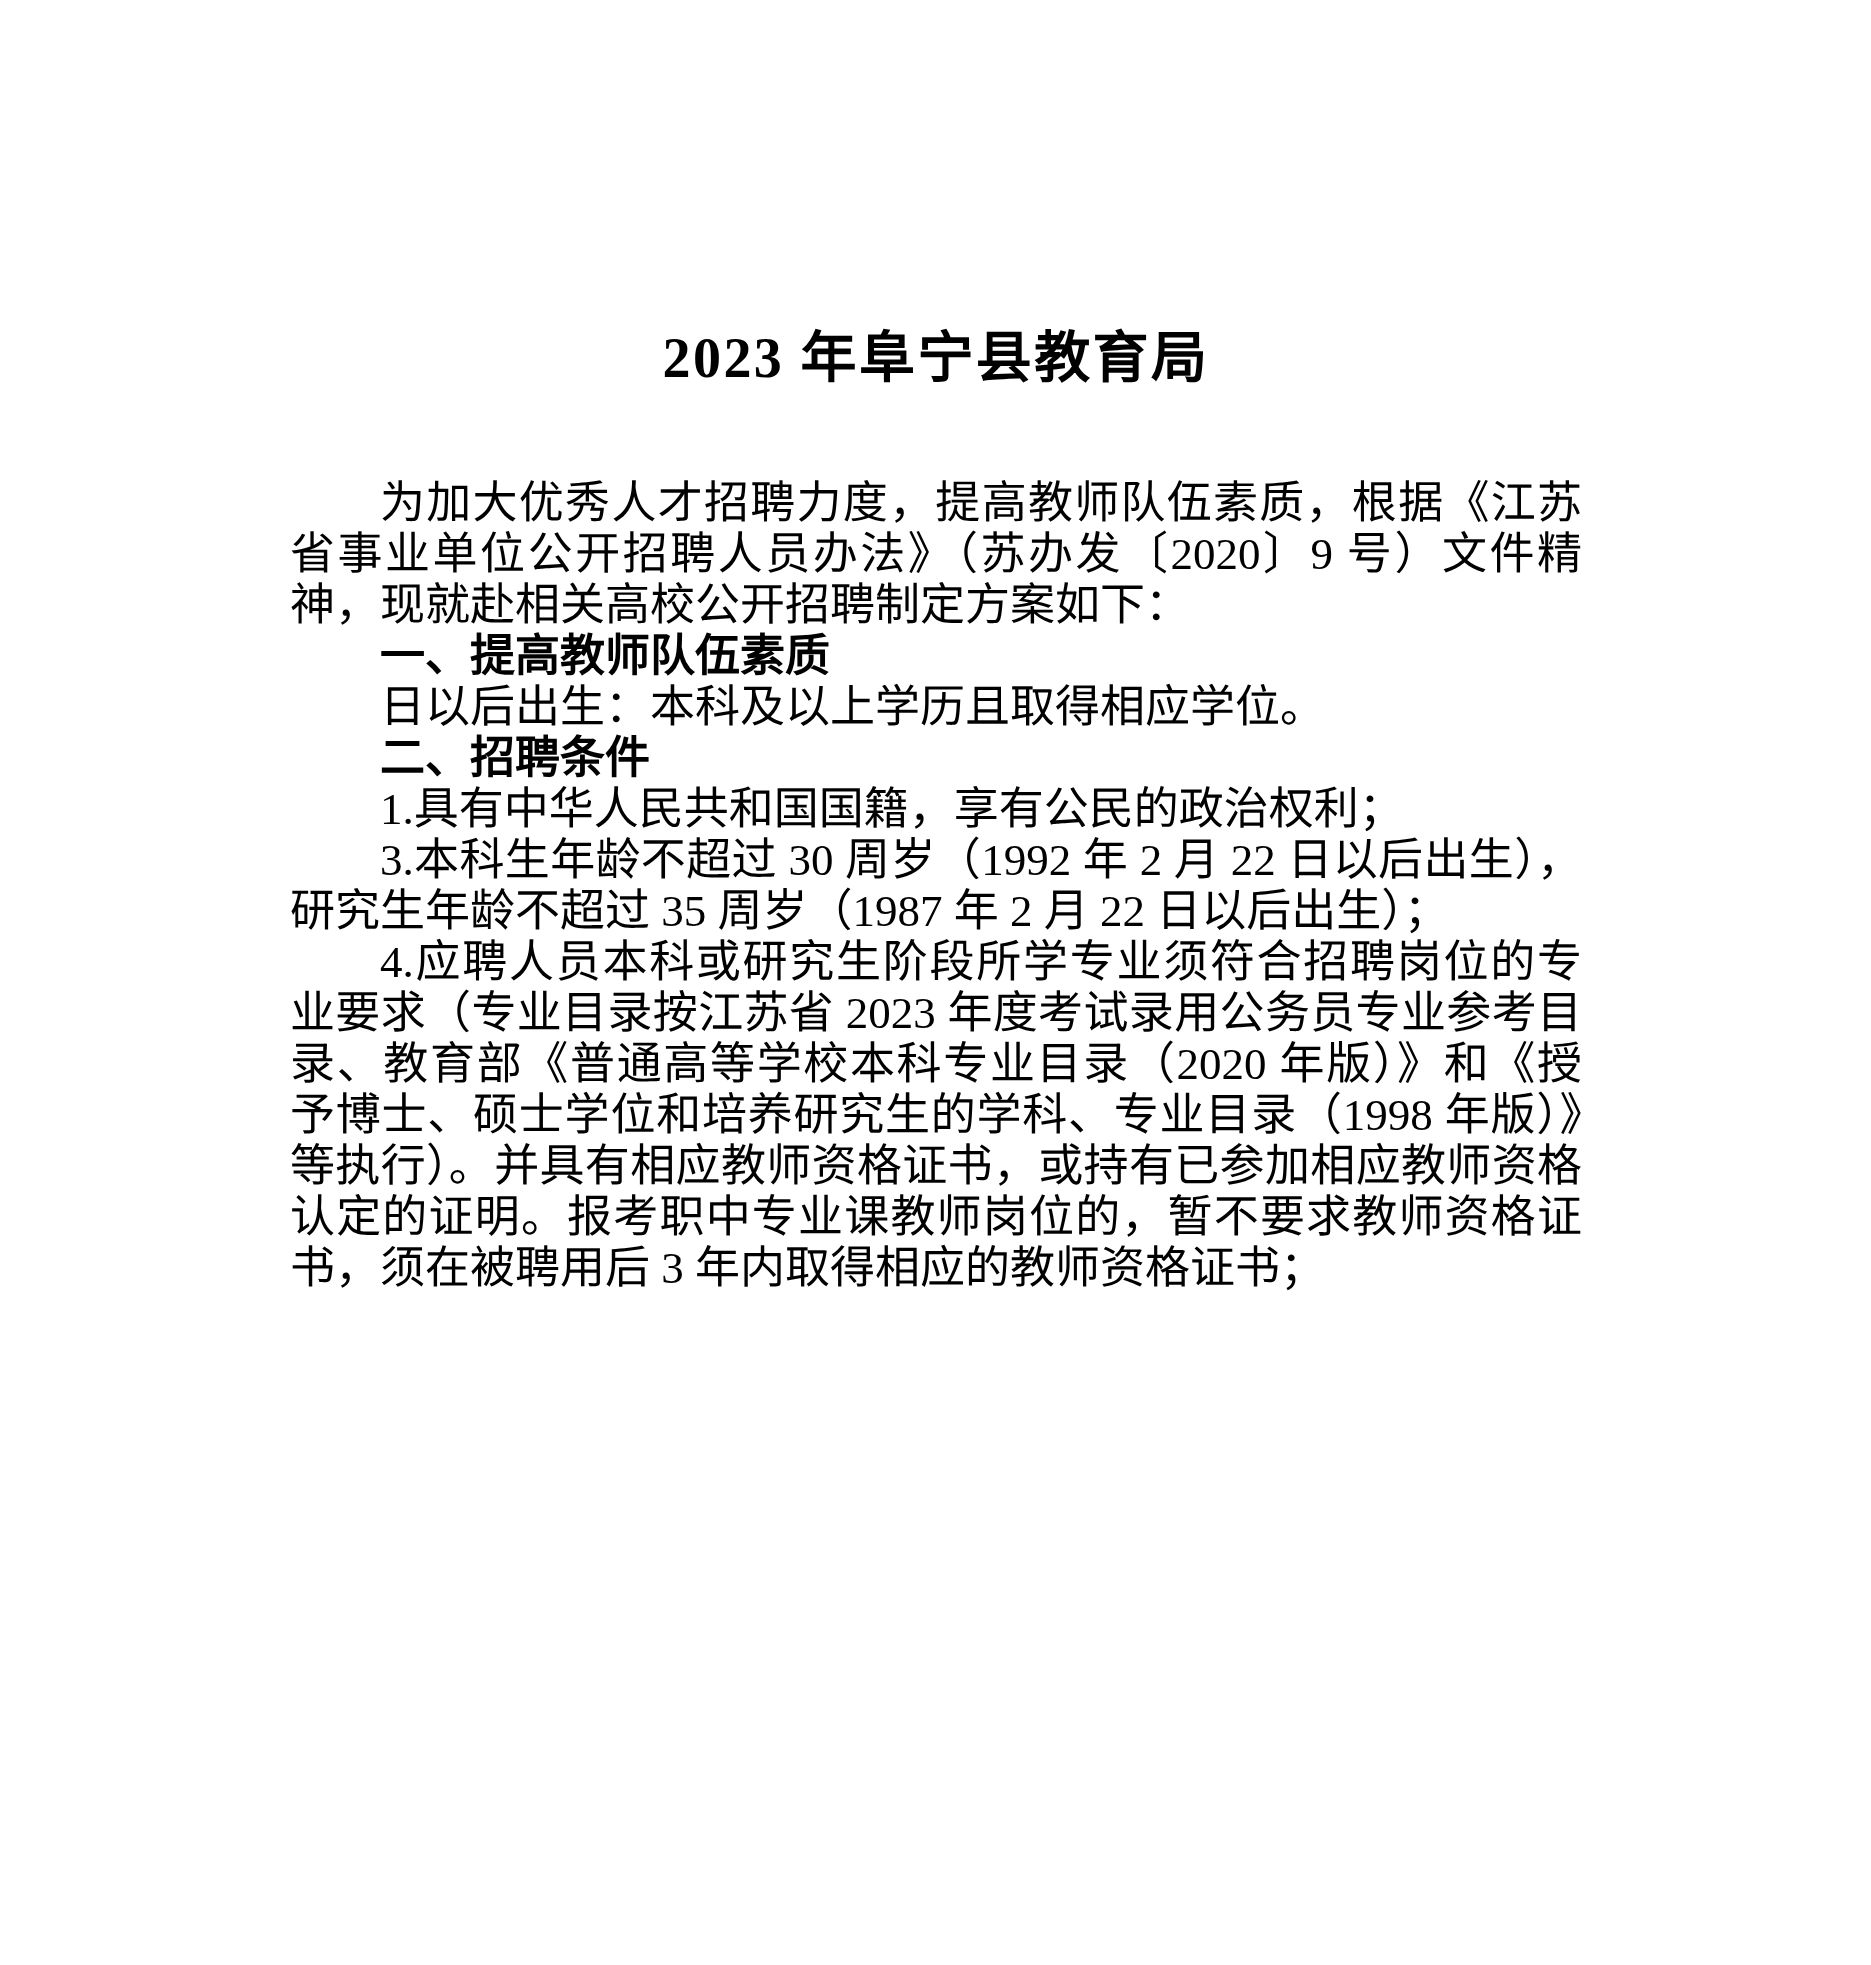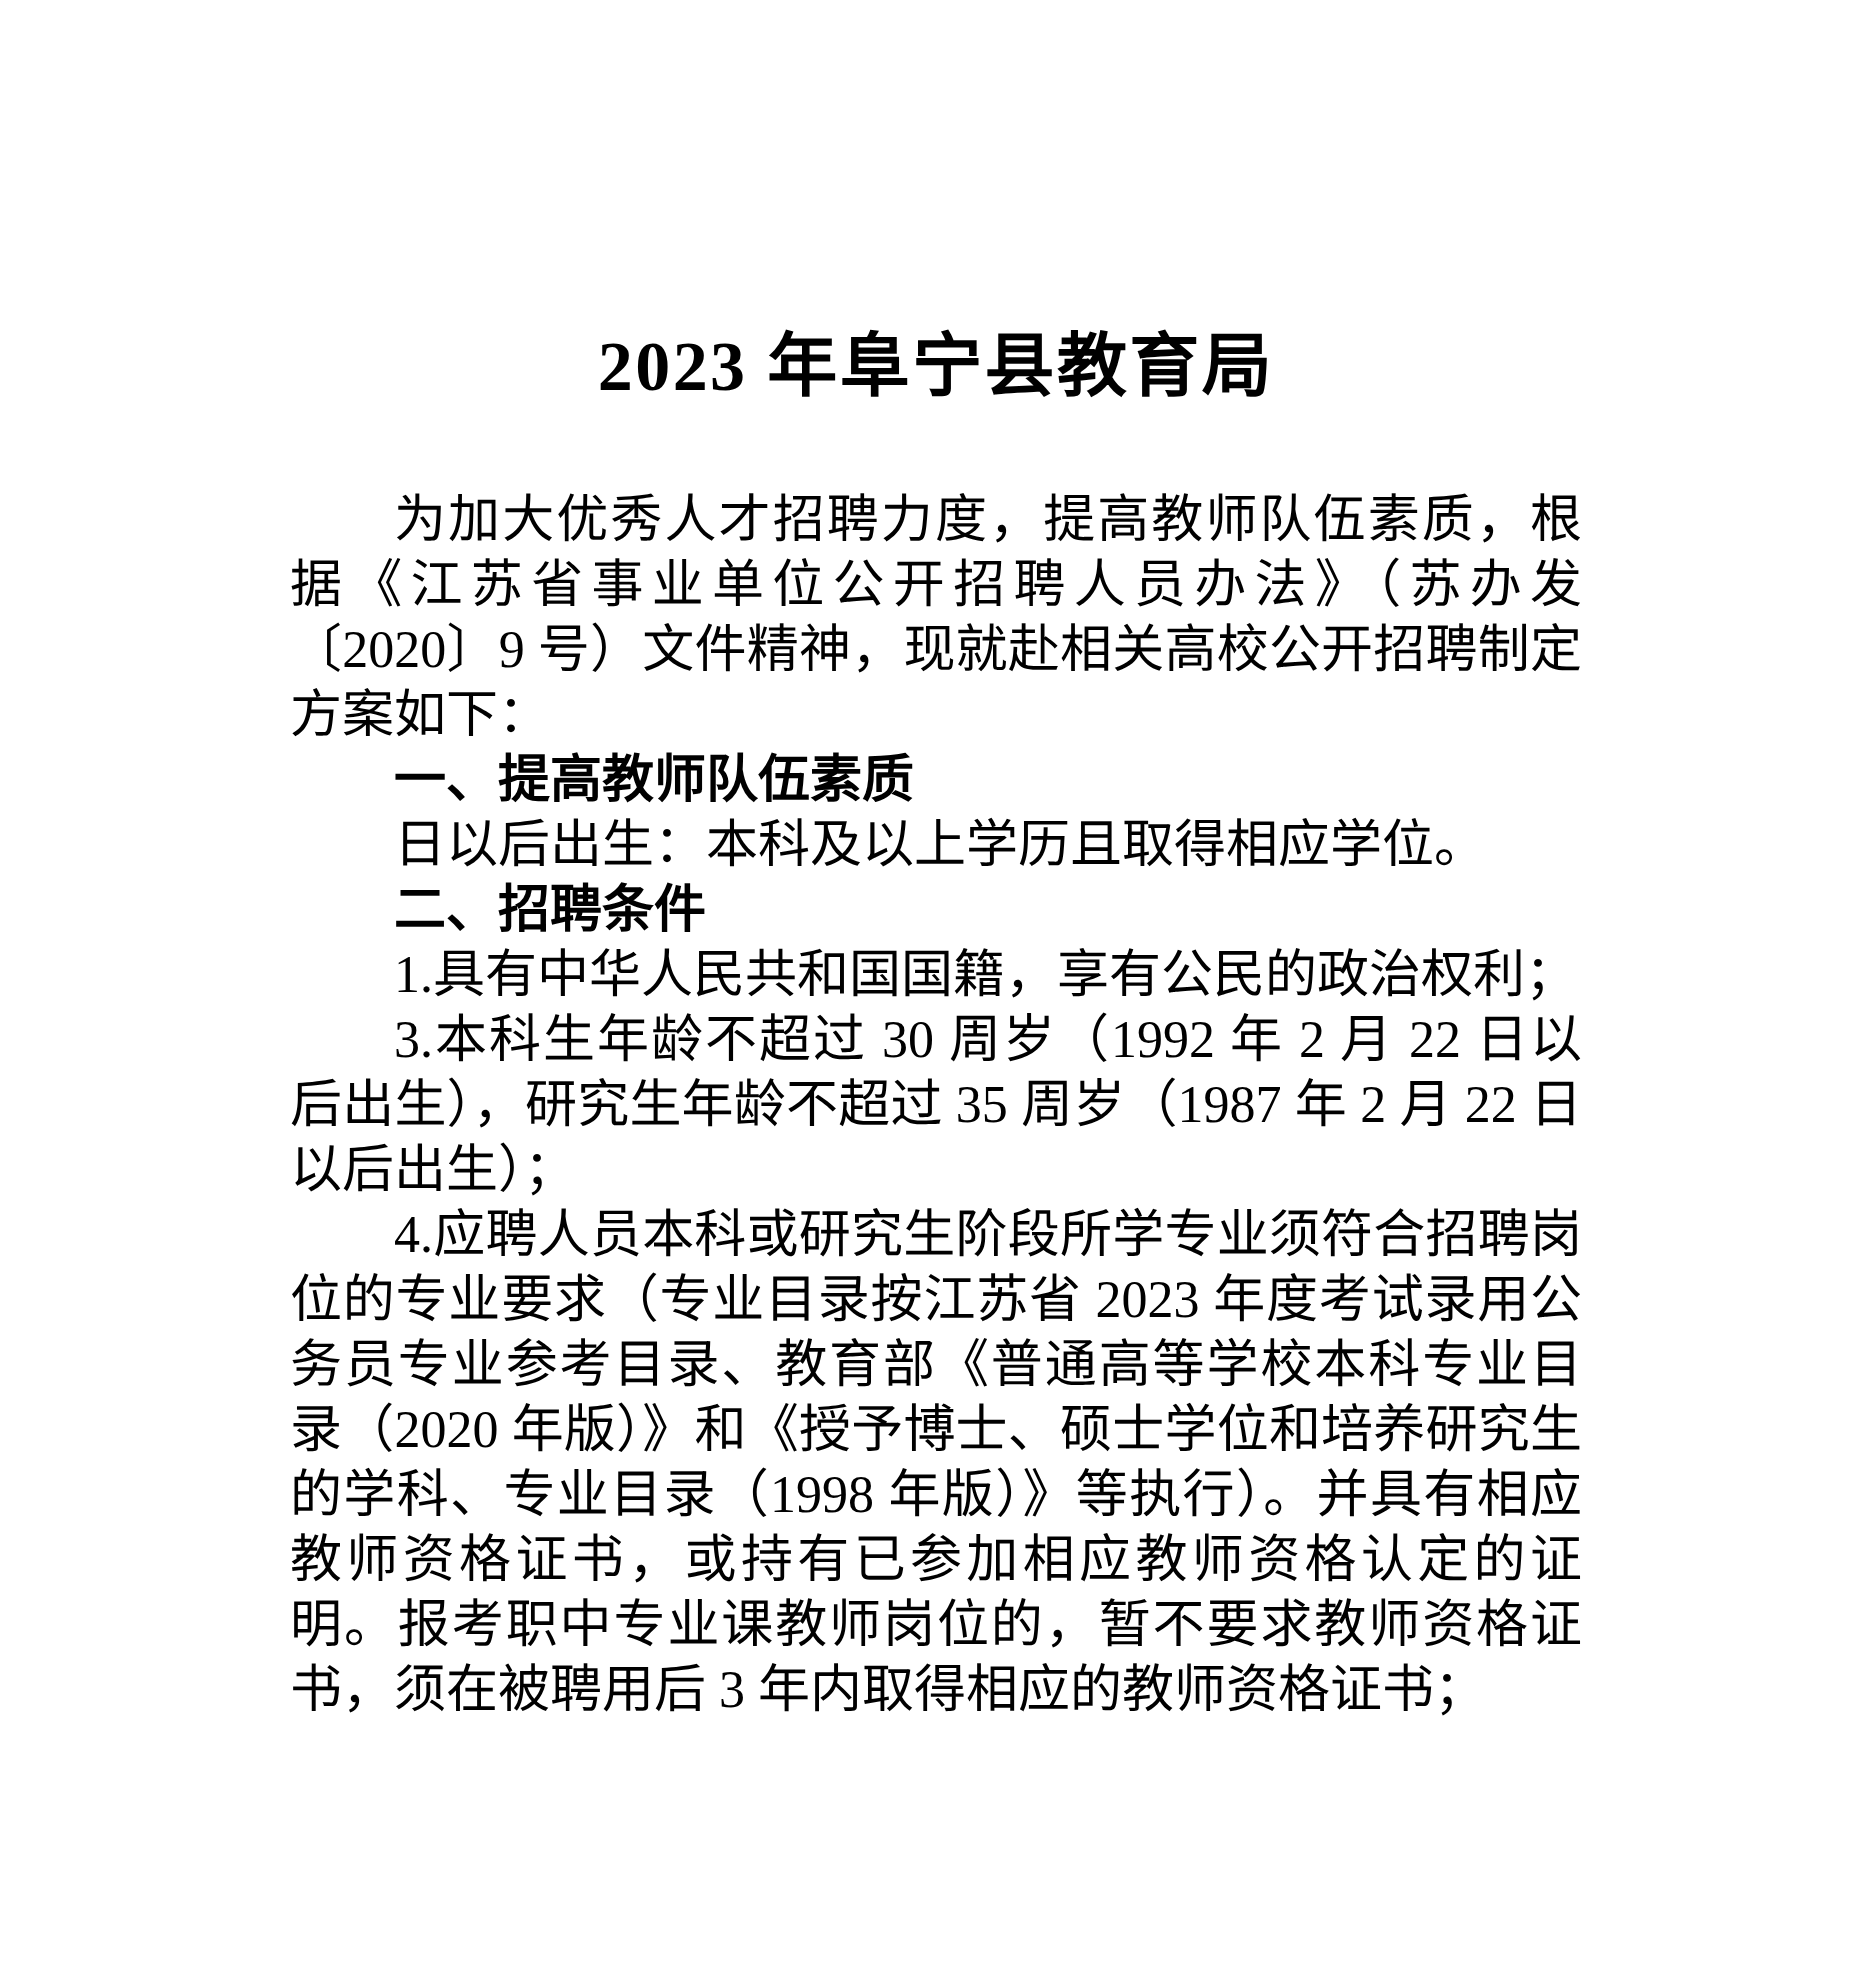--- a/index.html
+++ b/index.html
@@ -13,32 +13,32 @@
     height: 2647px;
     background: #ffffff;
     color: #000000;
     font-family: "Liberation Serif", "DejaVu Serif", serif;
     overflow: hidden;
     box-sizing: border-box;
     padding: 259px 290px 0 290px;
   }
   .doc-title {
     text-align: center;
-    font-size: 70px;
+    font-size: 56px;
     font-weight: bold;
     line-height: 122px;
     letter-spacing: 2.4px;
   }
   .doc-title .title-line {
     display: block;
   }
   .doc-body {
     margin-top: 59px;
-    font-size: 52px;
-    line-height: 65px;
+    font-size: 45px;
+    line-height: 51px;
     text-align: justify;
   }
   .para {
     margin: 0;
     padding: 0;
     text-indent: 2em;
   }
   .para.heading {
     font-weight: bold;
   }

